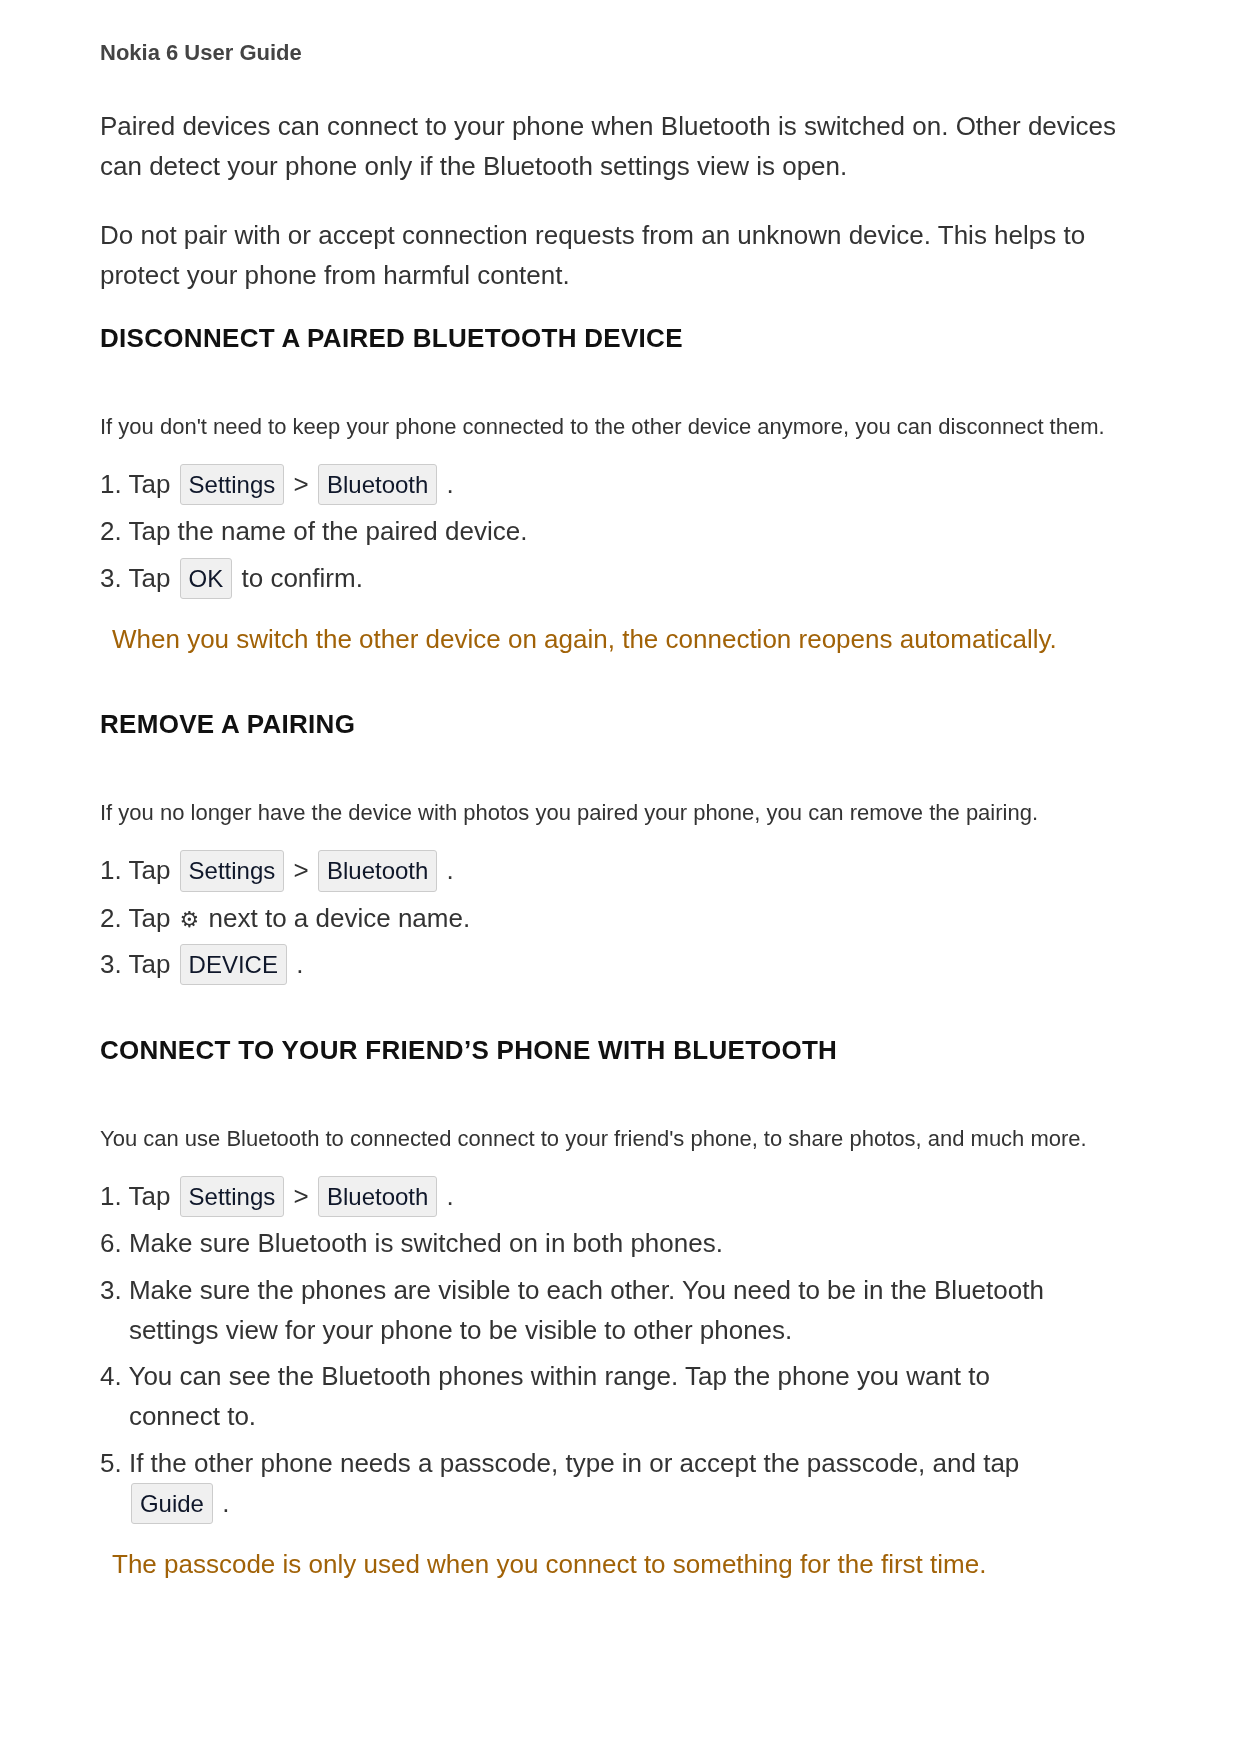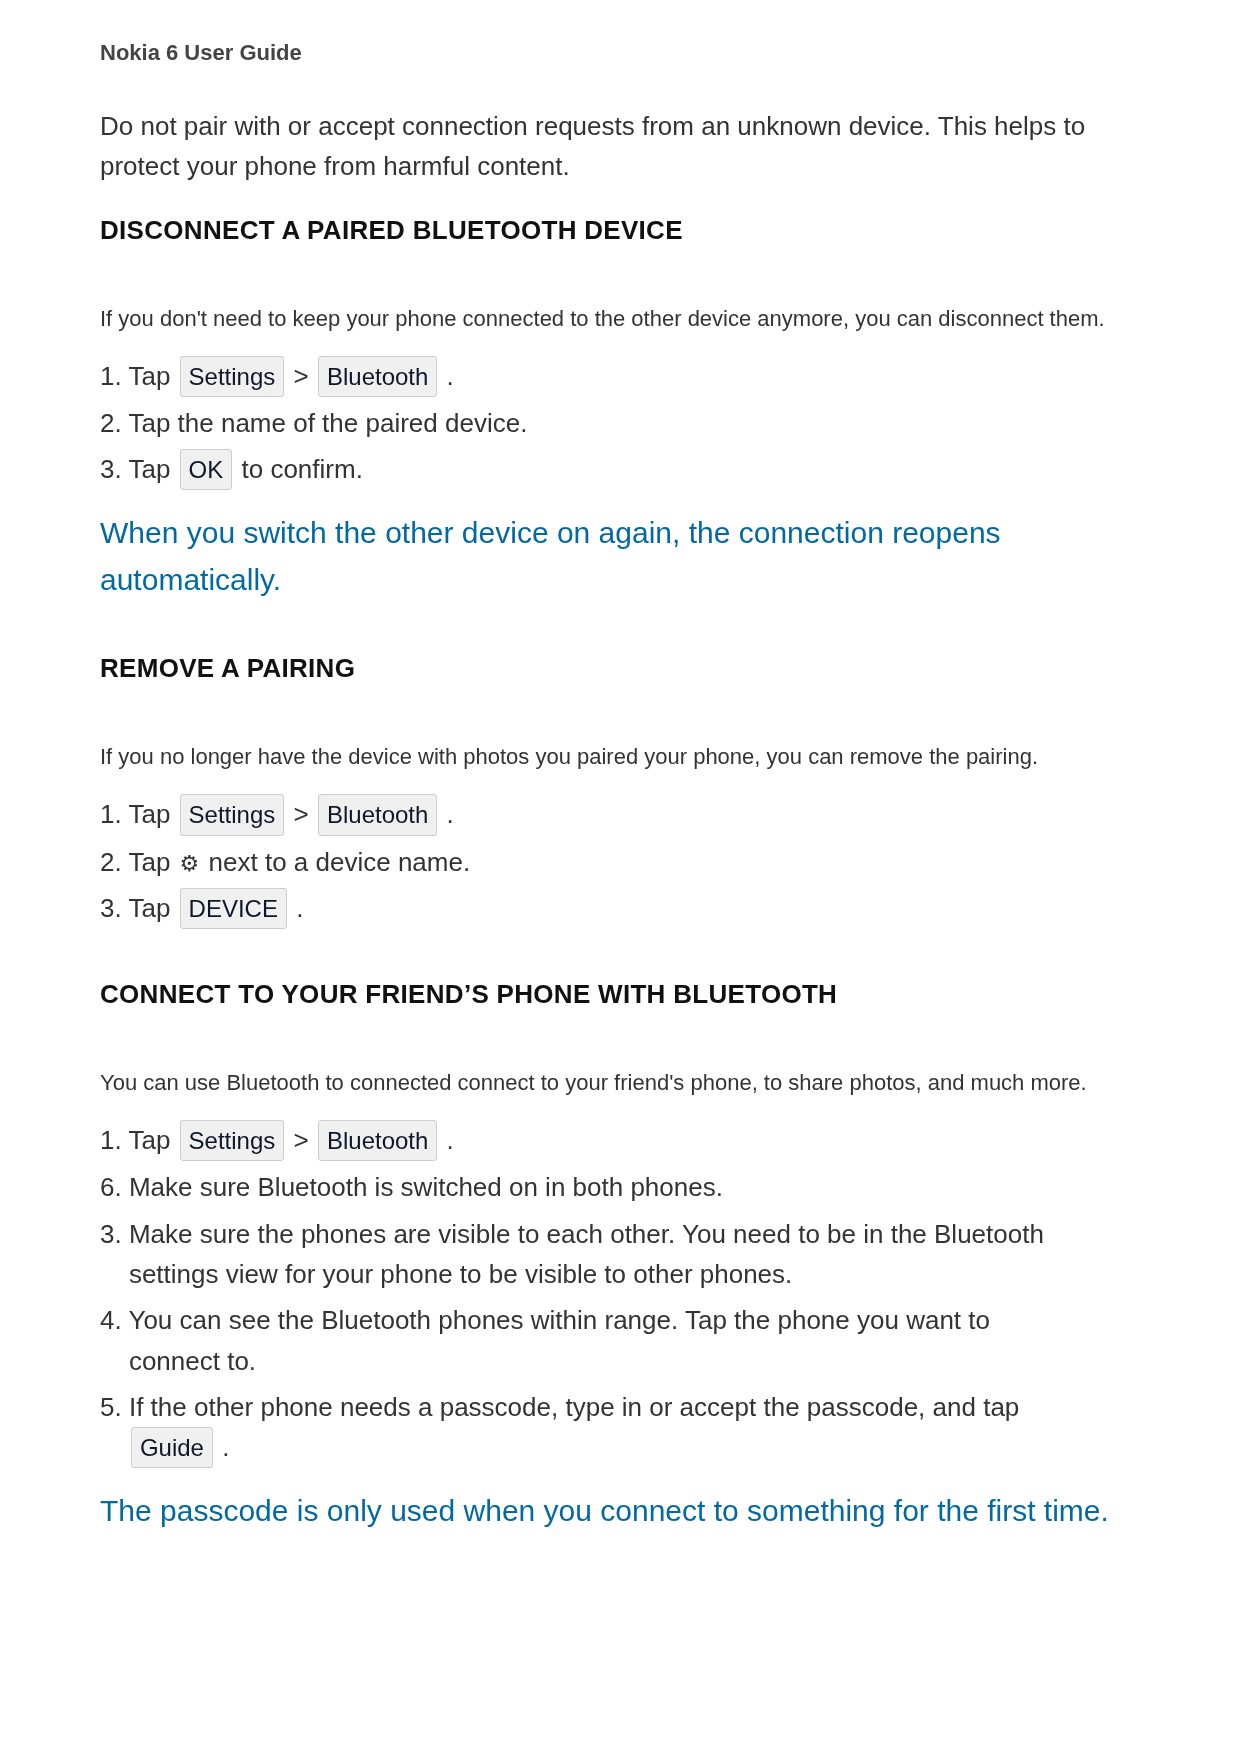--- a/index.html
+++ b/index.html
@@ -80,24 +80,25 @@
       border: 1px solid #cccccc;
       border-radius: 3px;
       padding: 1px 8px;
       font-family: Arial, sans-serif;
       font-size: 24px;
       color: #0f172a;
       margin: 0 2px;
     }
 
     .follow-up-text {
-      font-size: 30px;
-      color: #0369a1;
+      font-size: 26px;
+      color: #a16207;
       line-height: 1.55;
       margin-top: 16px;
+      margin-left: 12px;
     }
 
     .gear-icon {
       display: inline-block;
       font-size: 22px;
       color: #333333;
       margin: 0 2px;
     }
 
     .divider-space {
@@ -106,20 +107,21 @@
   </style>
 </head>
 <body>
 
 <div class="page">
 
   <div class="page-header">
     <span class="page-header-text">Nokia 6 User Guide</span>
   </div>
 
+  <p class="intro-paragraph">Paired devices can connect to your phone when Bluetooth is switched on. Other devices can detect your phone only if the Bluetooth settings view is open.</p>
   <p class="intro-paragraph">Do not pair with or accept connection requests from an unknown device. This helps to protect your phone from harmful content.</p>
 
   <div class="section">
     <h2 class="section-title">DISCONNECT A PAIRED BLUETOOTH DEVICE</h2>
     <div class="divider-space"></div>
     <p class="section-description">If you don't need to keep your phone connected to the other device anymore, you can disconnect them.</p>
     <ol class="steps-list">
       <li>
         1. Tap <span class="inline-code">Settings</span> &gt; <span class="inline-code">Bluetooth</span> .
       </li>

